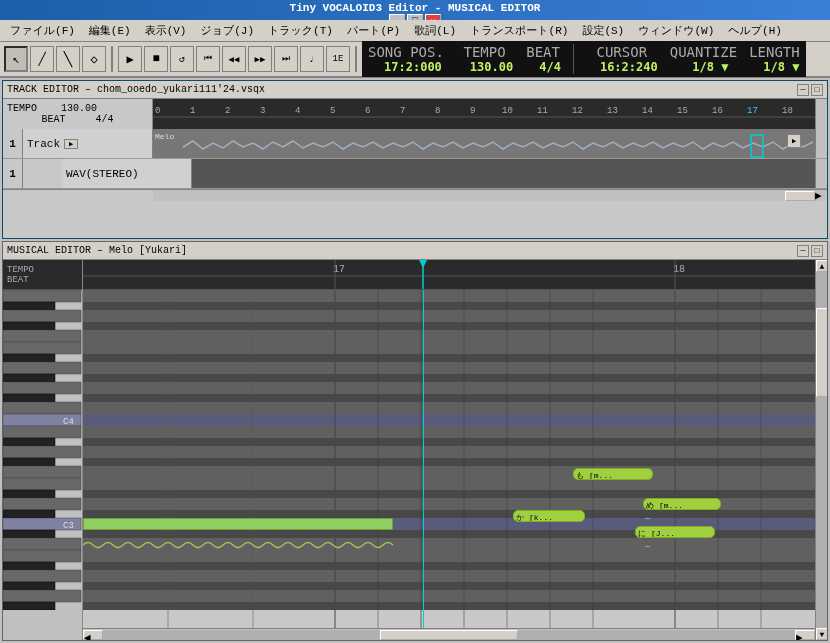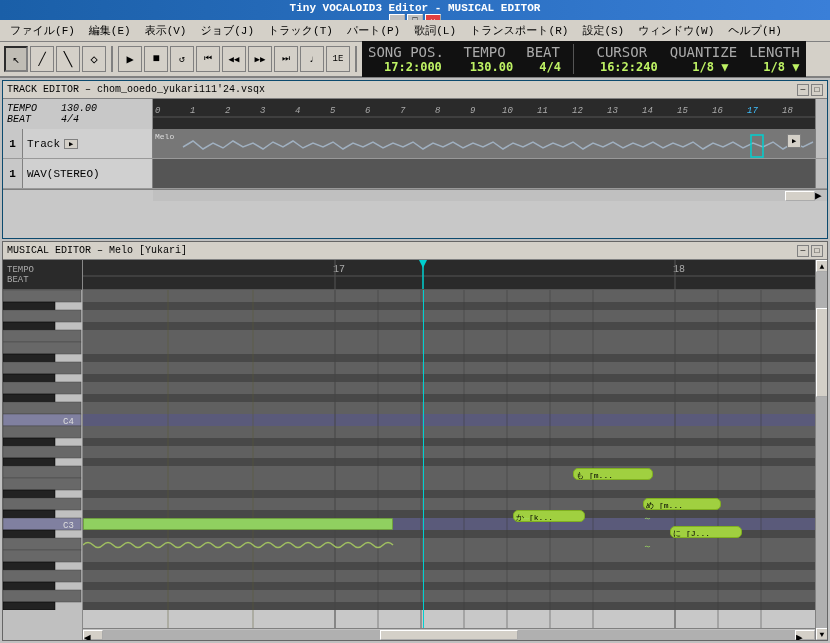--- a/index.html
+++ b/index.html
@@ -203,25 +203,25 @@
   <div style="background:#c8c8c8;border:1px solid #0c4a6e;margin:2px;height:159px;display:flex;flex-direction:column;">
 
     <div class="panel-title-bar">
       <span>TRACK EDITOR – chom_ooedo_yukari111'24.vsqx</span>
       <div class="panel-controls">
         <div class="panel-btn">─</div>
         <div class="panel-btn">□</div>
       </div>
     </div>
 
-    <div style="display:flex;height:30px;font-style:italic;">
+    <div style="display:flex;height:30px;">
 
       <div style="width:150px;min-width:150px;background:#c8c8c8;border-right:1px solid #888;display:flex;flex-direction:column;justify-content:center;padding:1px 4px;">
         <div style="font-size:10px;">TEMPO &nbsp;&nbsp; <span>130.00</span></div>
-        <div style="font-size:10px;">BEAT &nbsp;&nbsp;&nbsp; <span>4/4</span></div>
+        <div style="font-size:10px;text-align:center;">BEAT &nbsp;&nbsp;&nbsp; <span>4/4</span></div>
       </div>
 
       <div style="flex:1;background:#2a2a2a;position:relative;overflow:hidden;">
 
         <div style="display:flex;align-items:center;height:100%;padding-top:2px;">
 
           <svg width="100%" height="28">
             <line x1="0" y1="16" x2="100%" y2="16" stroke="#555" stroke-width="1"></line>
 
             <text x="2" y="12" fill="#aaa" font-size="9">0</text>
@@ -268,21 +268,21 @@
           <rect x="598" y="2" width="12" height="22" fill="none" stroke="#00d0d0" stroke-width="1.5"></rect>
         </svg>
 
         <div style="position:absolute;right:14px;top:5px;width:14px;height:14px;background:#d4d0c8;border:1px solid #808080;display:flex;align-items:center;justify-content:center;font-size:7px;">▶</div>
       </div>
       <div style="width:12px;background:#c0c0c0;border-left:1px solid #808080;"></div>
     </div>
 
     <div style="display:flex;height:30px;border-bottom:1px solid #999;">
       <div style="width:20px;background:#c8c8c8;border-right:1px solid #808080;display:flex;align-items:center;justify-content:center;font-weight:bold;">1</div>
-      <div style="width:130px;background:#d0d0d0;border-right:1px solid #808080;display:flex;align-items:center;padding:0 4px;font-size:11px;">
+      <div style="width:130px;background:#d0d0d0;border-right:1px solid #808080;display:flex;align-items:center;padding:0 4px;font-size:11px;margin-left:39px;">
         <span>WAV(STEREO)</span>
       </div>
       <div style="flex:1;background:#555;position:relative;"></div>
       <div style="width:12px;background:#c0c0c0;border-left:1px solid #808080;"></div>
     </div>
 
     <div style="display:flex;height:12px;border-top:1px solid #808080;">
       <div style="width:150px;background:#c8c8c8;"></div>
       <div style="flex:1;background:#c0c0c0;display:flex;align-items:center;">
         <div style="width:30px;height:10px;background:#d4d0c8;border:1px outset #fff;margin-left:auto;"></div>
@@ -433,21 +433,21 @@
             <line x1="85" y1="0" x2="85" y2="1000" stroke="#5a5a30" stroke-width="0.5"></line>
           </svg>
 
           <div style="position:absolute;top:0;bottom:0;left:340px;width:1px;background:#00d0d0;z-index:10;"></div>
 
           <div style="position:absolute;left:0;top:228px;width:310px;height:12px;background:#90d060;border:1px solid #70a040;border-radius:1px;z-index:5;"></div>
 
           <div class="note-block" style="left:490px;top:178px;width:80px;">も [m...</div>
           <div class="note-block" style="left:430px;top:220px;width:72px;">か [k...</div>
           <div class="note-block" style="left:560px;top:208px;width:78px;">め [m...</div>
-          <div class="note-block" style="left:587px;top:236px;width:72px;">に [J...</div>
+          <div class="note-block" style="left:552px;top:236px;width:80px;">に [J...</div>
 
           <div style="position:absolute;left:430px;top:222px;font-size:9px;color:#a0e060;">～～</div>
           <div style="position:absolute;left:560px;top:222px;font-size:9px;color:#a0e060;">～</div>
           <div style="position:absolute;left:560px;top:250px;font-size:9px;color:#a0e060;">～</div>
 
           <svg style="position:absolute;left:0;top:245px;width:100%;height:40px;">
             <path d="M0,10 Q5,5 10,10 Q15,15 20,10 Q25,5 30,10 Q35,15 40,10 Q45,5 50,10 Q55,15 60,10 Q65,5 70,10 Q75,15 80,10 Q85,5 90,10 Q95,15 100,10 Q105,5 110,10 Q115,15 120,10 Q125,5 130,10 Q135,15 140,10 Q145,5 150,10 Q155,15 160,10 Q165,5 170,10 Q175,15 180,10 Q185,5 190,10 Q195,15 200,10 Q205,5 210,10 Q215,15 220,10 Q225,5 230,10 Q235,15 240,10 Q245,5 250,10 Q255,15 260,10 Q265,5 270,10 Q275,15 280,10 Q285,5 290,10 Q295,15 300,10 Q305,5 310,10" fill="none" stroke="#a0c060" stroke-width="1.5"></path>
           </svg>
         </div>
 

